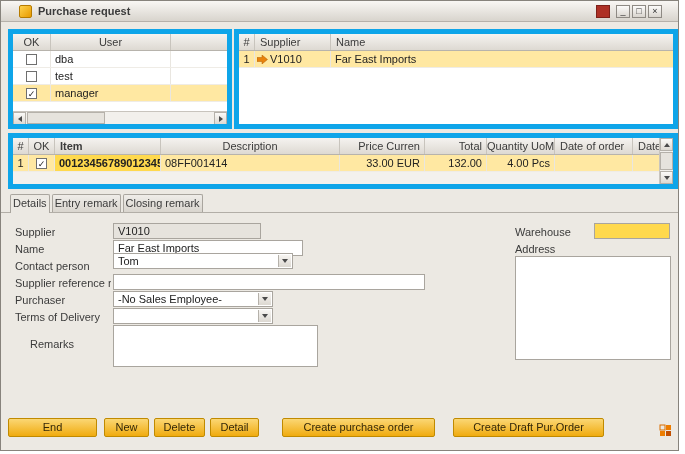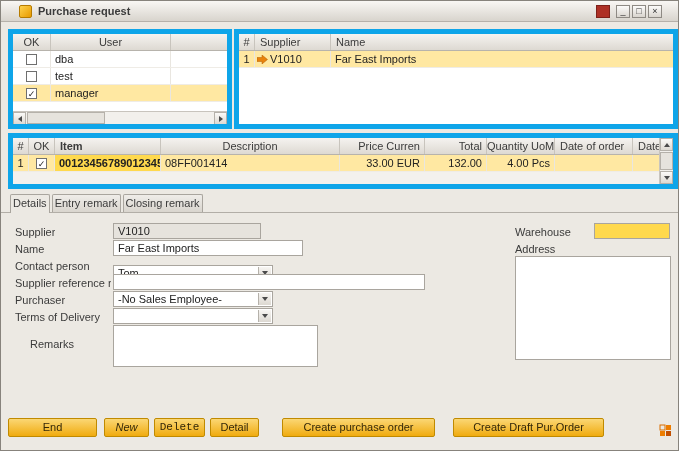--- a/index.html
+++ b/index.html
@@ -93,35 +93,35 @@
   .ffield.disabled { background: #E6E3DD; }
   .ffield.gold { background: #FFD94D; }
   .dd { padding-right: 16px; }
   .dd-arrow { position: absolute; top: 1px; right: 1px; bottom: 1px; width: 13px;
               background: linear-gradient(#F7F5F2, #DCD8D1); border-left: 1px solid #B5B1AA;
               display: flex; align-items: center; justify-content: center; }
   .tarea { position: absolute; background: #fff; border: 1px solid #A9A59E; }
 
   #lbl-supplier  { left: 14px; top: 224px; } #fld-supplier  { left: 112px; top: 222px; width: 148px; }
   #lbl-name      { left: 14px; top: 241px; } #fld-name      { left: 112px; top: 239px; width: 190px; }
-  #lbl-contact   { left: 14px; top: 258px; } #fld-contact   { left: 112px; top: 264px; width: 160px; }
+  #lbl-contact   { left: 14px; top: 258px; } #fld-contact   { left: 112px; top: 252px; width: 180px; }
   #lbl-ref       { left: 14px; top: 275px; width: 96px; } #fld-ref { left: 112px; top: 273px; width: 312px; }
   #lbl-purchaser { left: 14px; top: 292px; } #fld-purchaser { left: 112px; top: 290px; width: 160px; }
   #lbl-terms     { left: 14px; top: 309px; } #fld-terms     { left: 112px; top: 307px; width: 160px; }
   #lbl-remarks   { left: 14px; top: 336px; padding-left: 15px; } #fld-remarks   { left: 112px; top: 324px; width: 205px; height: 42px; }
   #lbl-warehouse { left: 514px; top: 224px; } #fld-warehouse { left: 593px; top: 222px; width: 76px; }
   #lbl-address   { left: 514px; top: 241px; } #fld-address   { left: 514px; top: 255px; width: 156px; height: 104px; }
 
   
   .btn { position: absolute; top: 417px; height: 19px; line-height: 17px; text-align: center;
          background: linear-gradient(#FBD774, #F0AB0F); border: 1px solid #C08A00;
          border-radius: 2px; color: #332708; overflow: hidden; white-space: nowrap; }
   #btn-end    { left: 7px;   width: 89px; }
-  #btn-new    { left: 103px; width: 45px; font-style: italic; }
-  #btn-delete { left: 153px; width: 51px; font-family: Liberation Mono, monospace; }
+  #btn-new    { left: 103px; width: 45px; }
+  #btn-delete { left: 153px; width: 51px; }
   #btn-detail { left: 209px; width: 49px; }
   #btn-cpo    { left: 281px; width: 153px; }
   #btn-cdpo   { left: 452px; width: 151px; }
 
   .grip { position: absolute; left: 658px; top: 423px; width: 14px; height: 14px; }
 </style>
 </head>
 <body>
 
 <div class="window">

